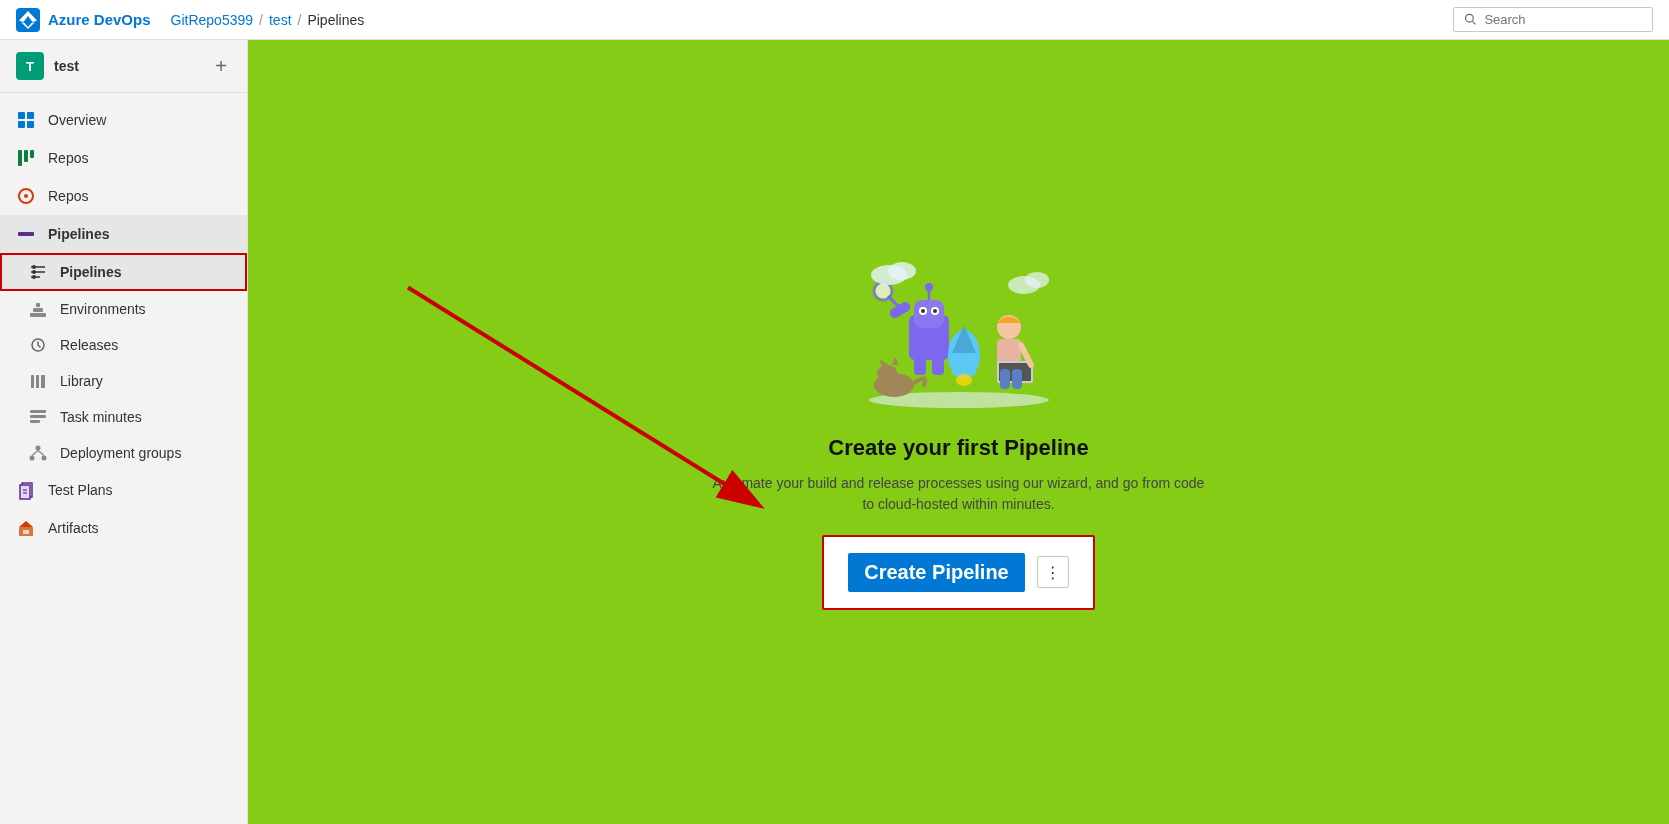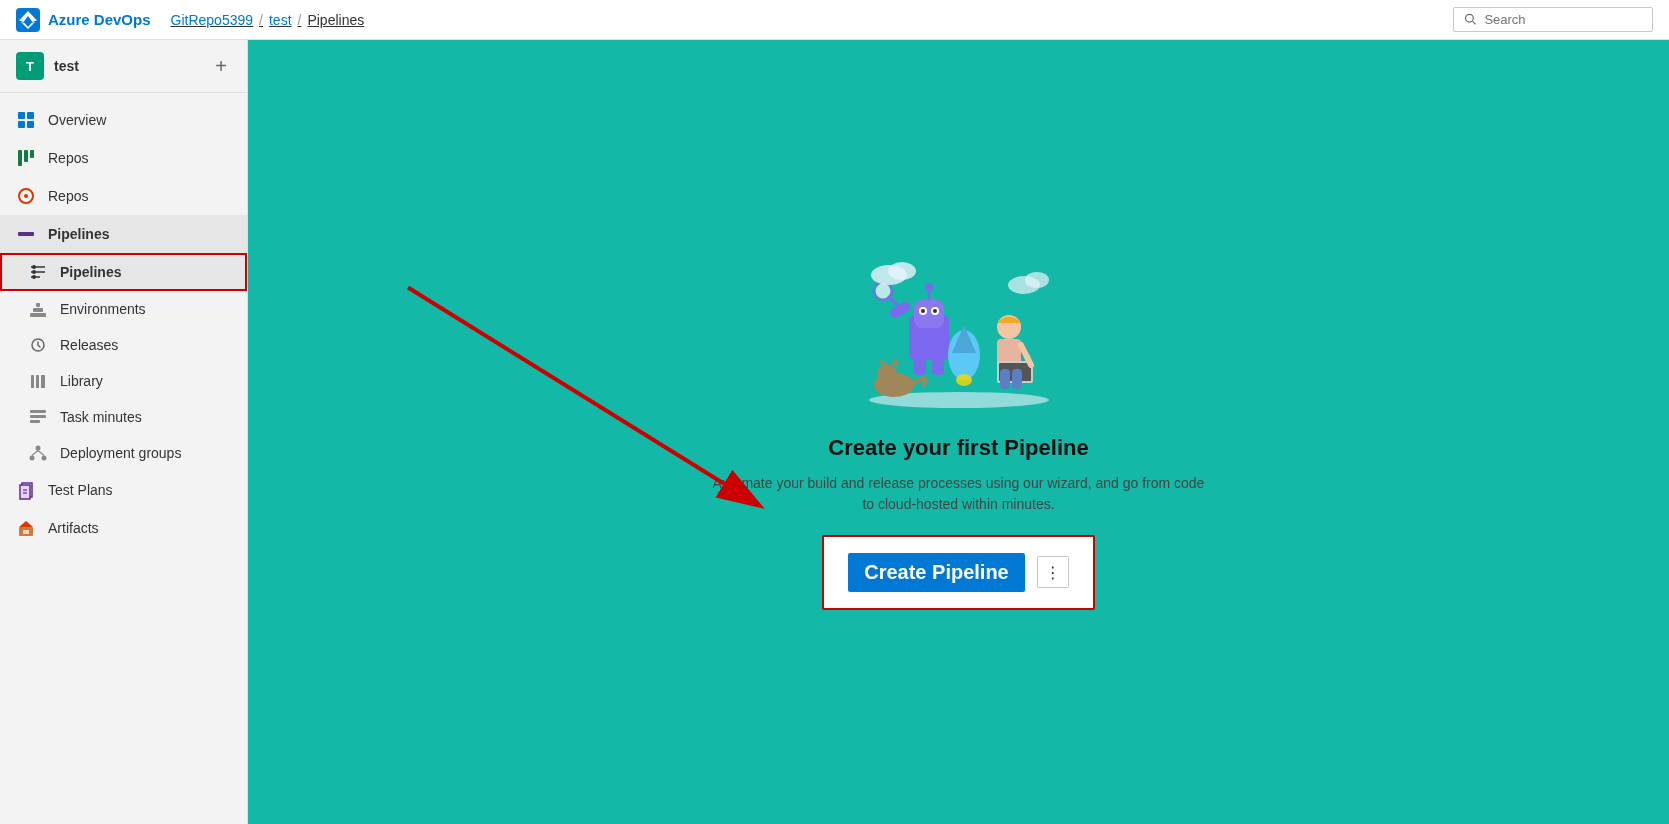--- a/index.html
+++ b/index.html
@@ -32,21 +32,20 @@
       display: flex; align-items: center; justify-content: center;
     }
     .brand-icon svg { width: 18px; height: 18px; }
     .topbar-breadcrumb {
       display: flex;
       align-items: center;
       gap: 6px;
       color: #333;
       font-size: 14px;
       margin-left: 8px;
-      text-decoration: underline;
     }
     .breadcrumb-sep { color: #999; }
     .topbar-search {
       margin-left: auto;
       display: flex;
       align-items: flex-start;
       border: 1px solid #c8c8c8;
       border-radius: 2px;
       padding: 4px 10px;
       gap: 8px;
@@ -153,21 +152,21 @@
       padding: 8px 16px 8px 28px;
       cursor: pointer;
       color: #333;
       font-size: 14px;
     }
 
     
     .main {
       flex: 1;
       overflow-y: auto;
-      background: #14b8a6;
+      background: #84cc16;
       display: flex;
       flex-direction: column;
       align-items: center;
       justify-content: center;
       position: relative;
     }
 
     .pipeline-hero {
       display: flex;
       flex-direction: column;

